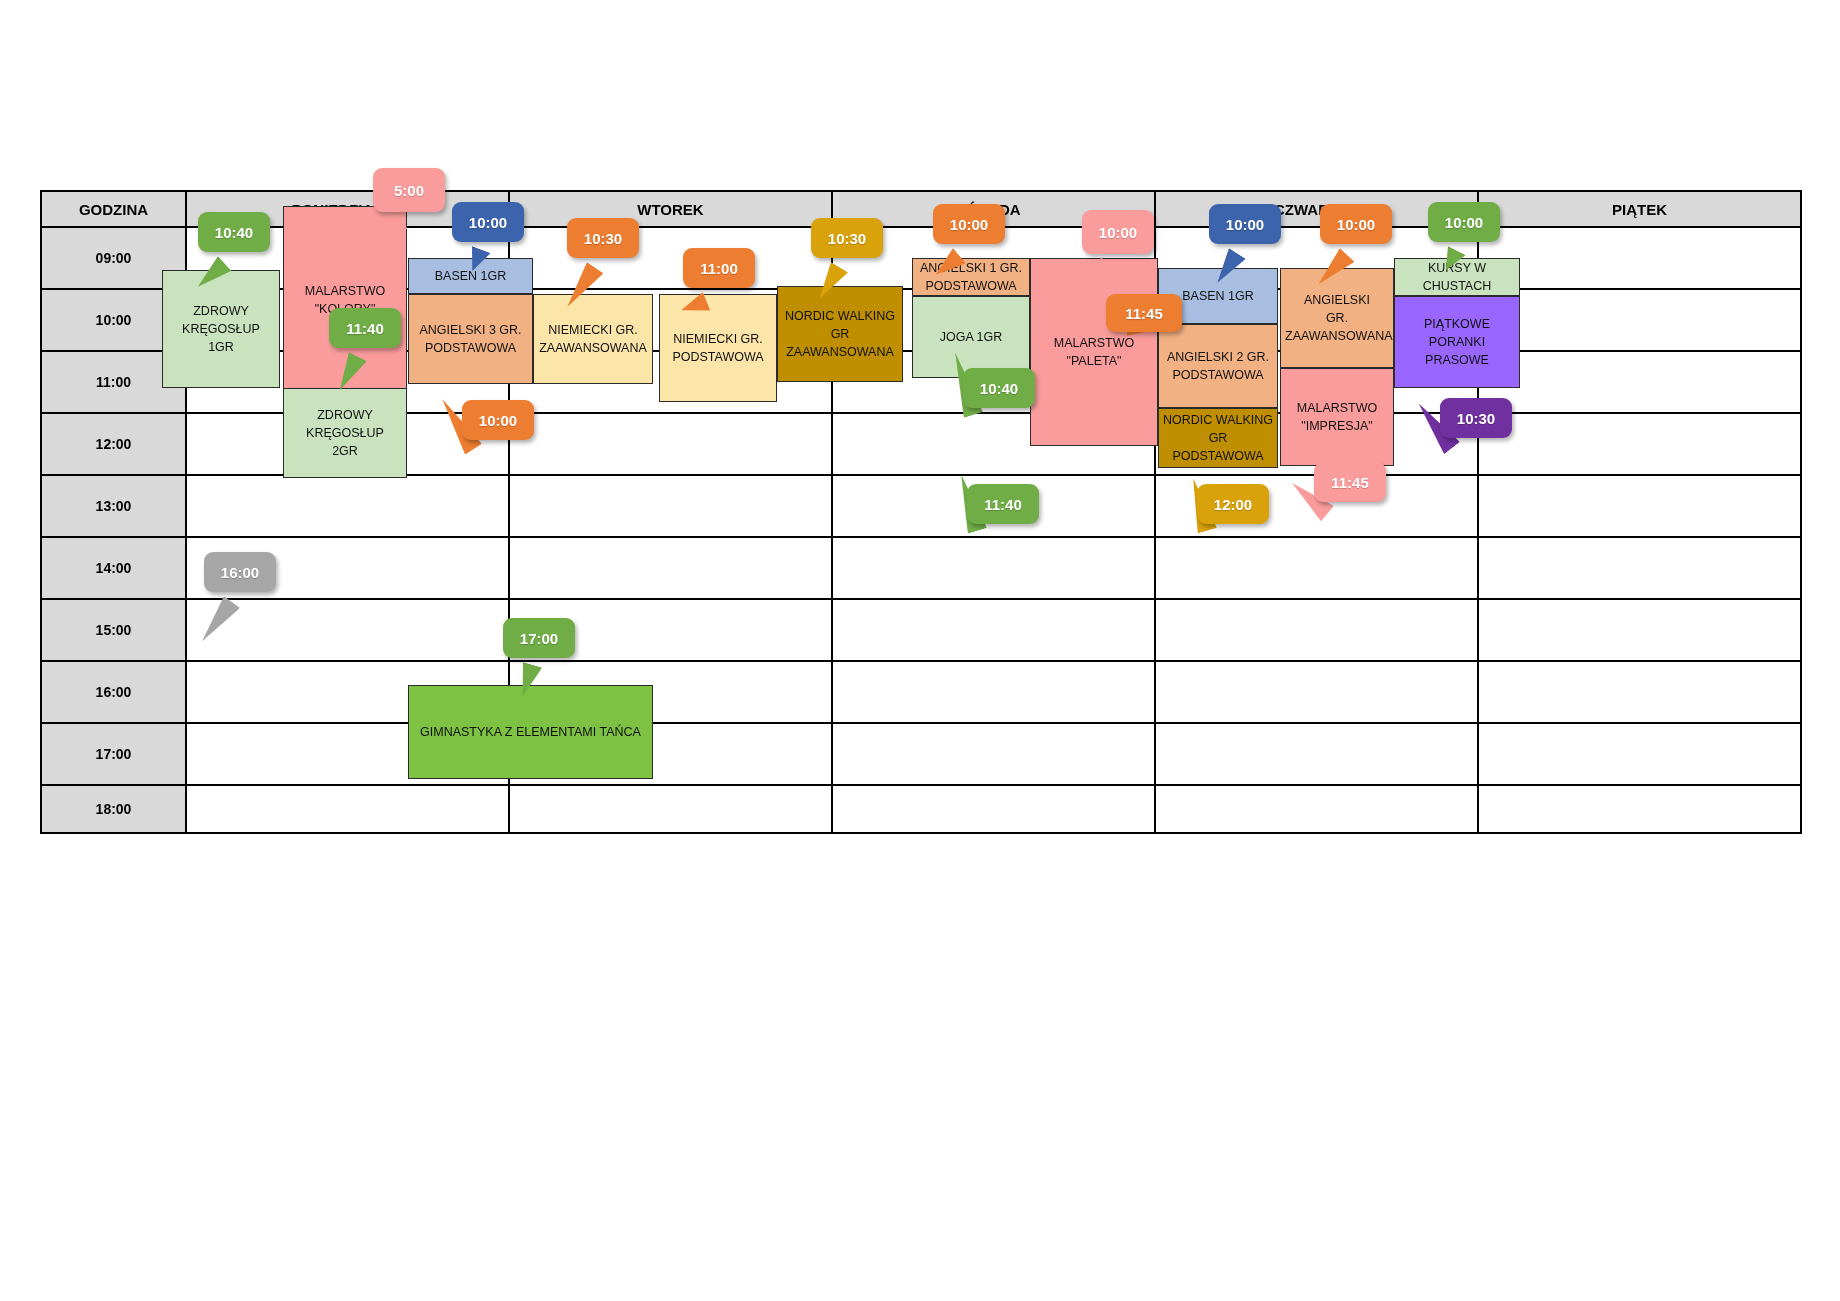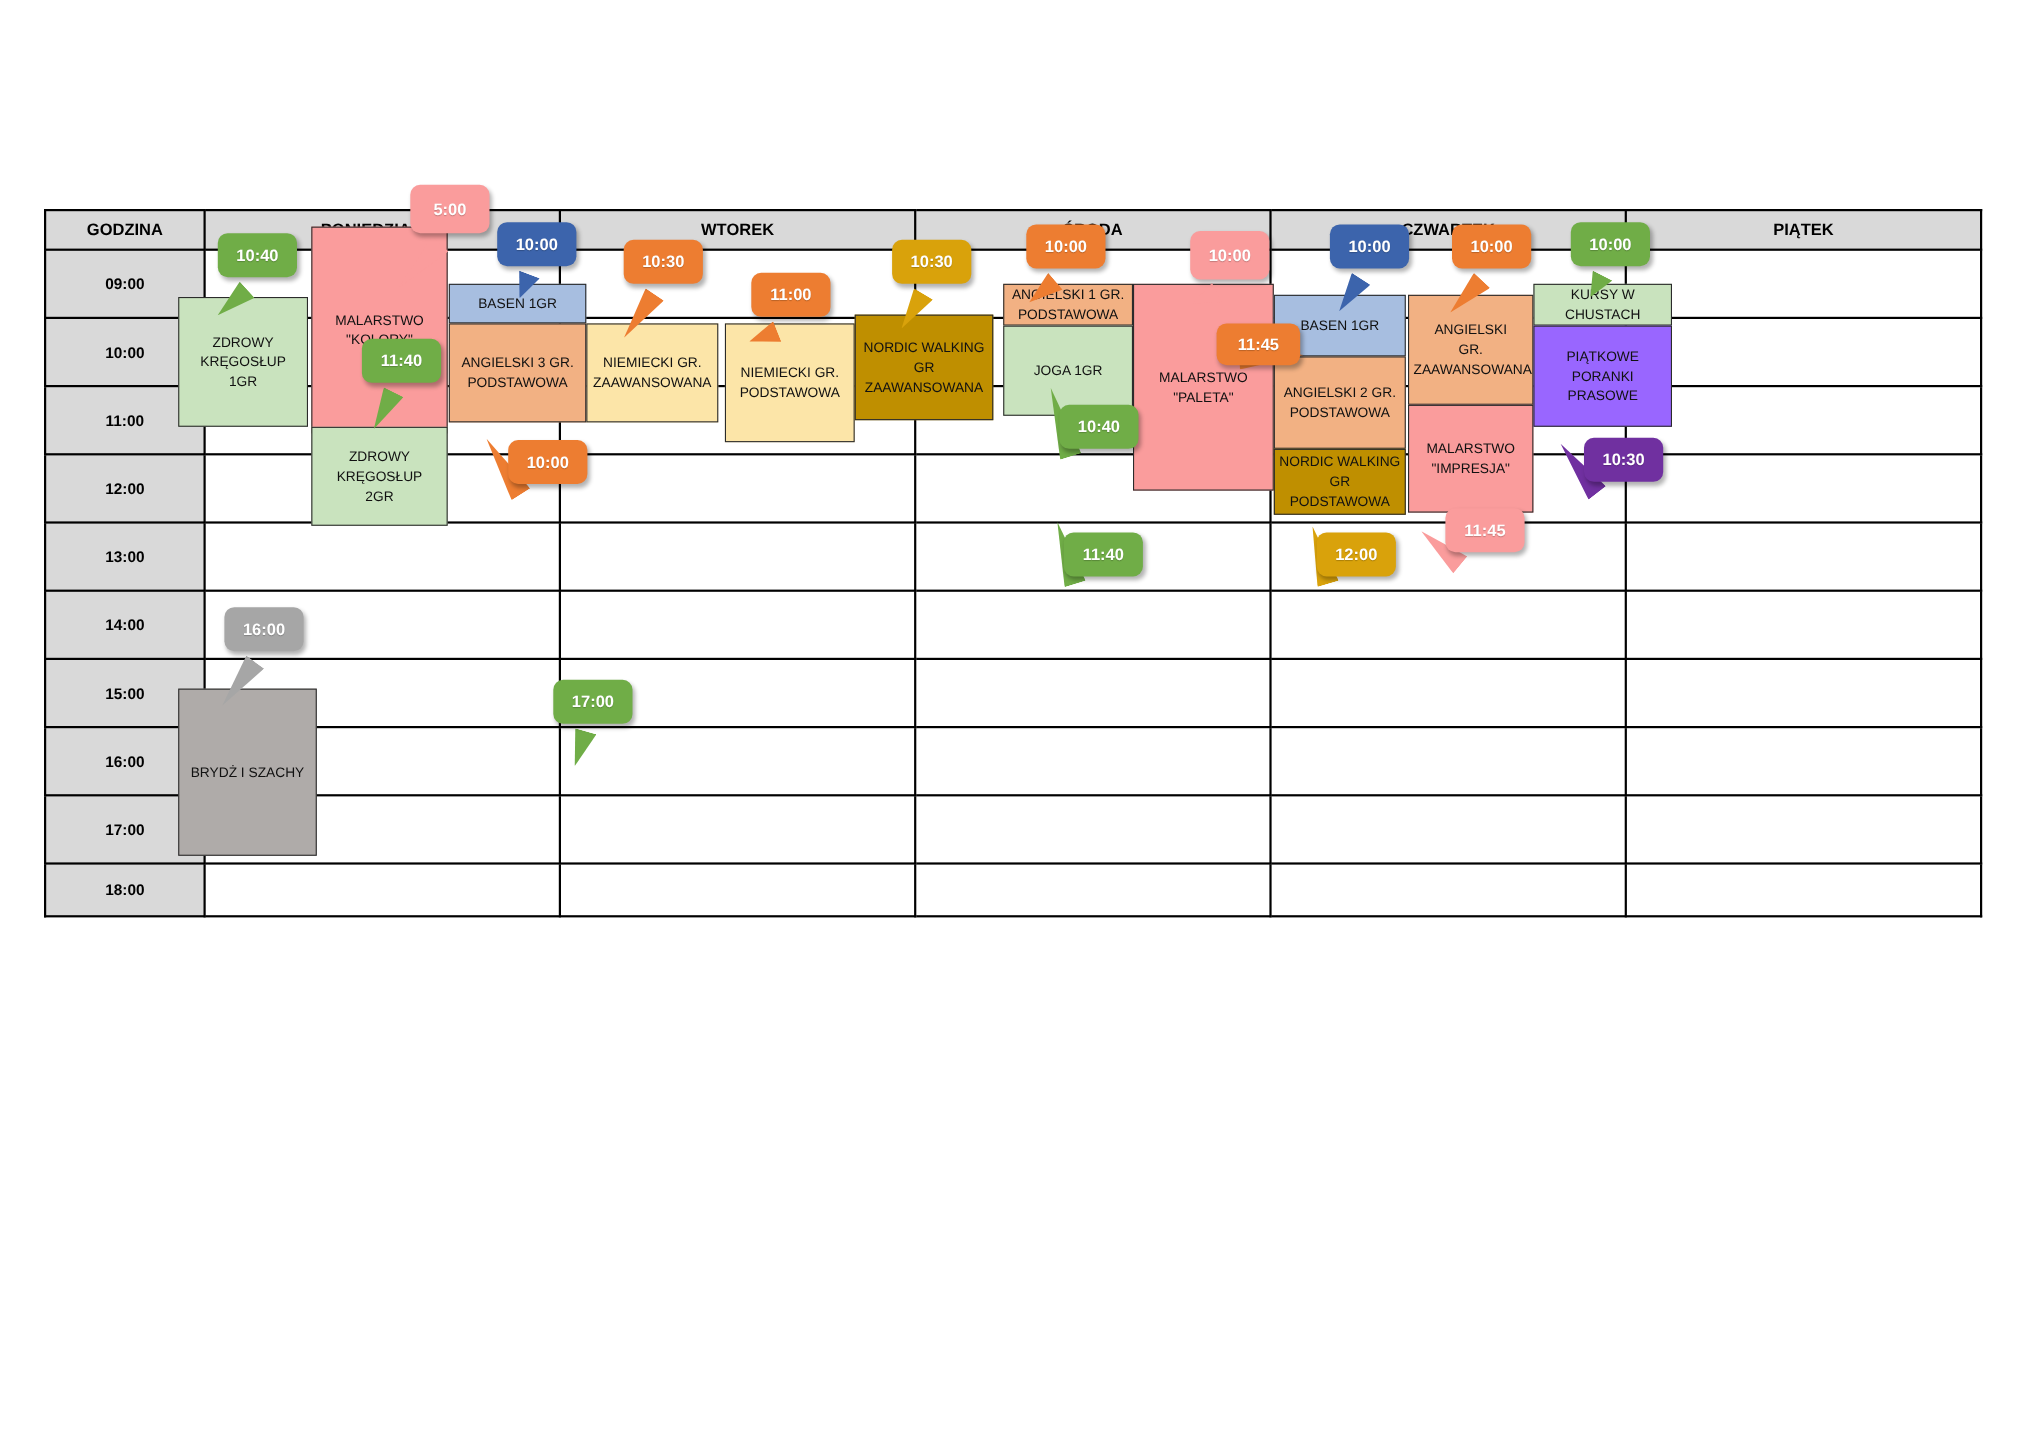--- a/index.html
+++ b/index.html
@@ -215,31 +215,31 @@
   <div class="overlay" id="overlay">
       <div class="ev" style="left: 122px; top: 80px; width: 118px; height: 118px; background: rgb(201, 227, 190);">
         <span>ZDROWY KRĘGOSŁUP<br>1GR</span>
       </div>
       <div class="ev" style="left: 243px; top: 16px; width: 124px; height: 188px; background: rgb(250, 156, 156);">
         <span>MALARSTWO "KOLORY"</span>
       </div>
       <div class="ev" style="left: 243px; top: 198px; width: 124px; height: 90px; background: rgb(201, 227, 190);">
         <span>ZDROWY KRĘGOSŁUP<br>2GR</span>
       </div>
-      <div class="ev" style="left: 122px; top: 436px; width: 126px; height: 152px; background: rgb(175, 171, 169);">
-        <span>BRYDŻ I SZACHY</span>
-      </div>
       <div class="ev" style="left: 368px; top: 68px; width: 125px; height: 36px; background: rgb(167, 190, 224);">
         <span>BASEN 1GR</span>
       </div>
       <div class="ev" style="left: 368px; top: 104px; width: 125px; height: 90px; background: rgb(242, 177, 131);">
         <span>ANGIELSKI 3 GR.<br>PODSTAWOWA</span>
       </div>
       <div class="ev" style="left: 493px; top: 104px; width: 120px; height: 90px; background: rgb(252, 229, 168);">
         <span>NIEMIECKI GR.<br>ZAAWANSOWANA</span>
+      </div>
+      <div class="ev" style="left: 368px; top: 495px; width: 245px; height: 94px; background: rgb(125, 194, 66);">
+        <span>GIMNASTYKA Z ELEMENTAMI TAŃCA</span>
       </div>
       <div class="ev" style="left: 619px; top: 104px; width: 118px; height: 108px; background: rgb(252, 229, 168);">
         <span>NIEMIECKI GR.<br>PODSTAWOWA</span>
       </div>
       <div class="ev" style="left: 737px; top: 96px; width: 126px; height: 96px; background: rgb(191, 143, 0);">
         <span>NORDIC WALKING      GR<br>ZAAWANSOWANA</span>
       </div>
       <div class="ev" style="left: 872px; top: 68px; width: 118px; height: 38px; background: rgb(242, 177, 131);">
         <span>ANGIELSKI 1 GR.<br>PODSTAWOWA</span>
       </div>

